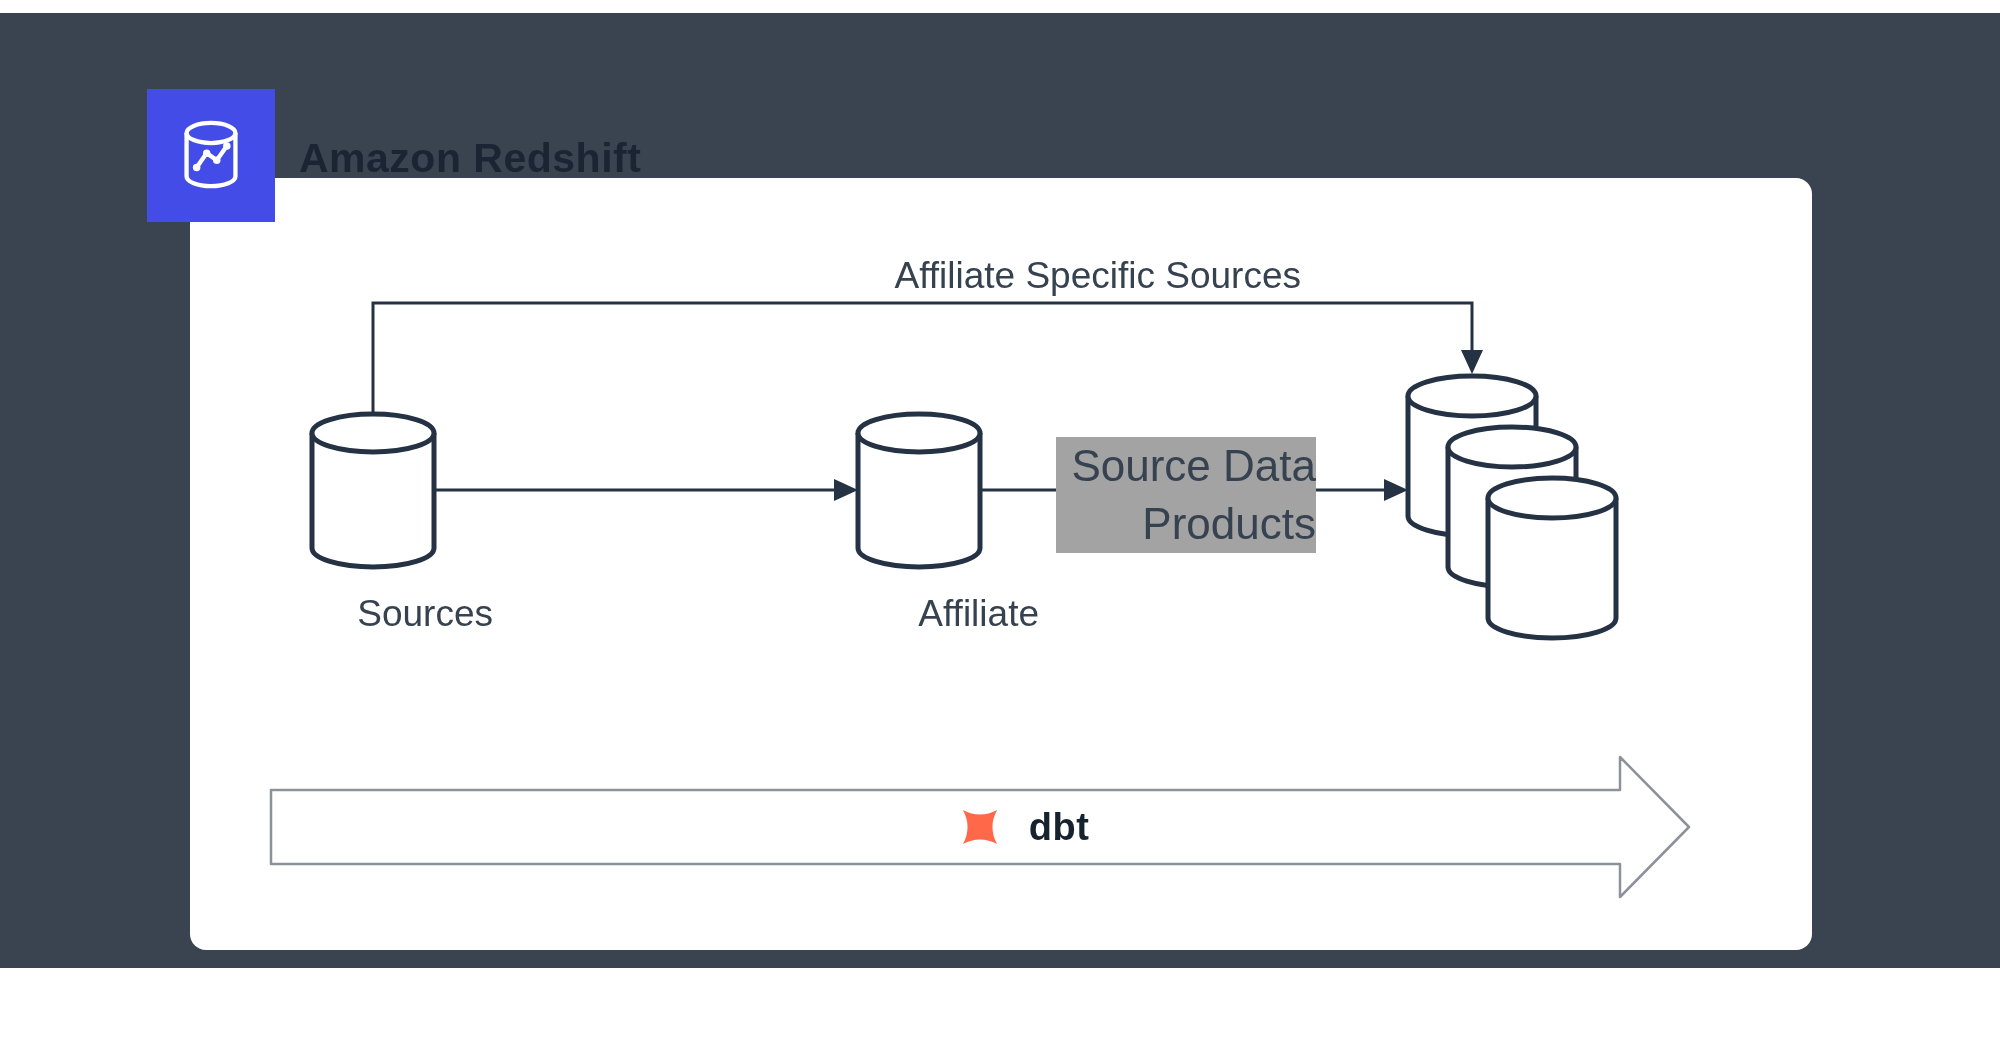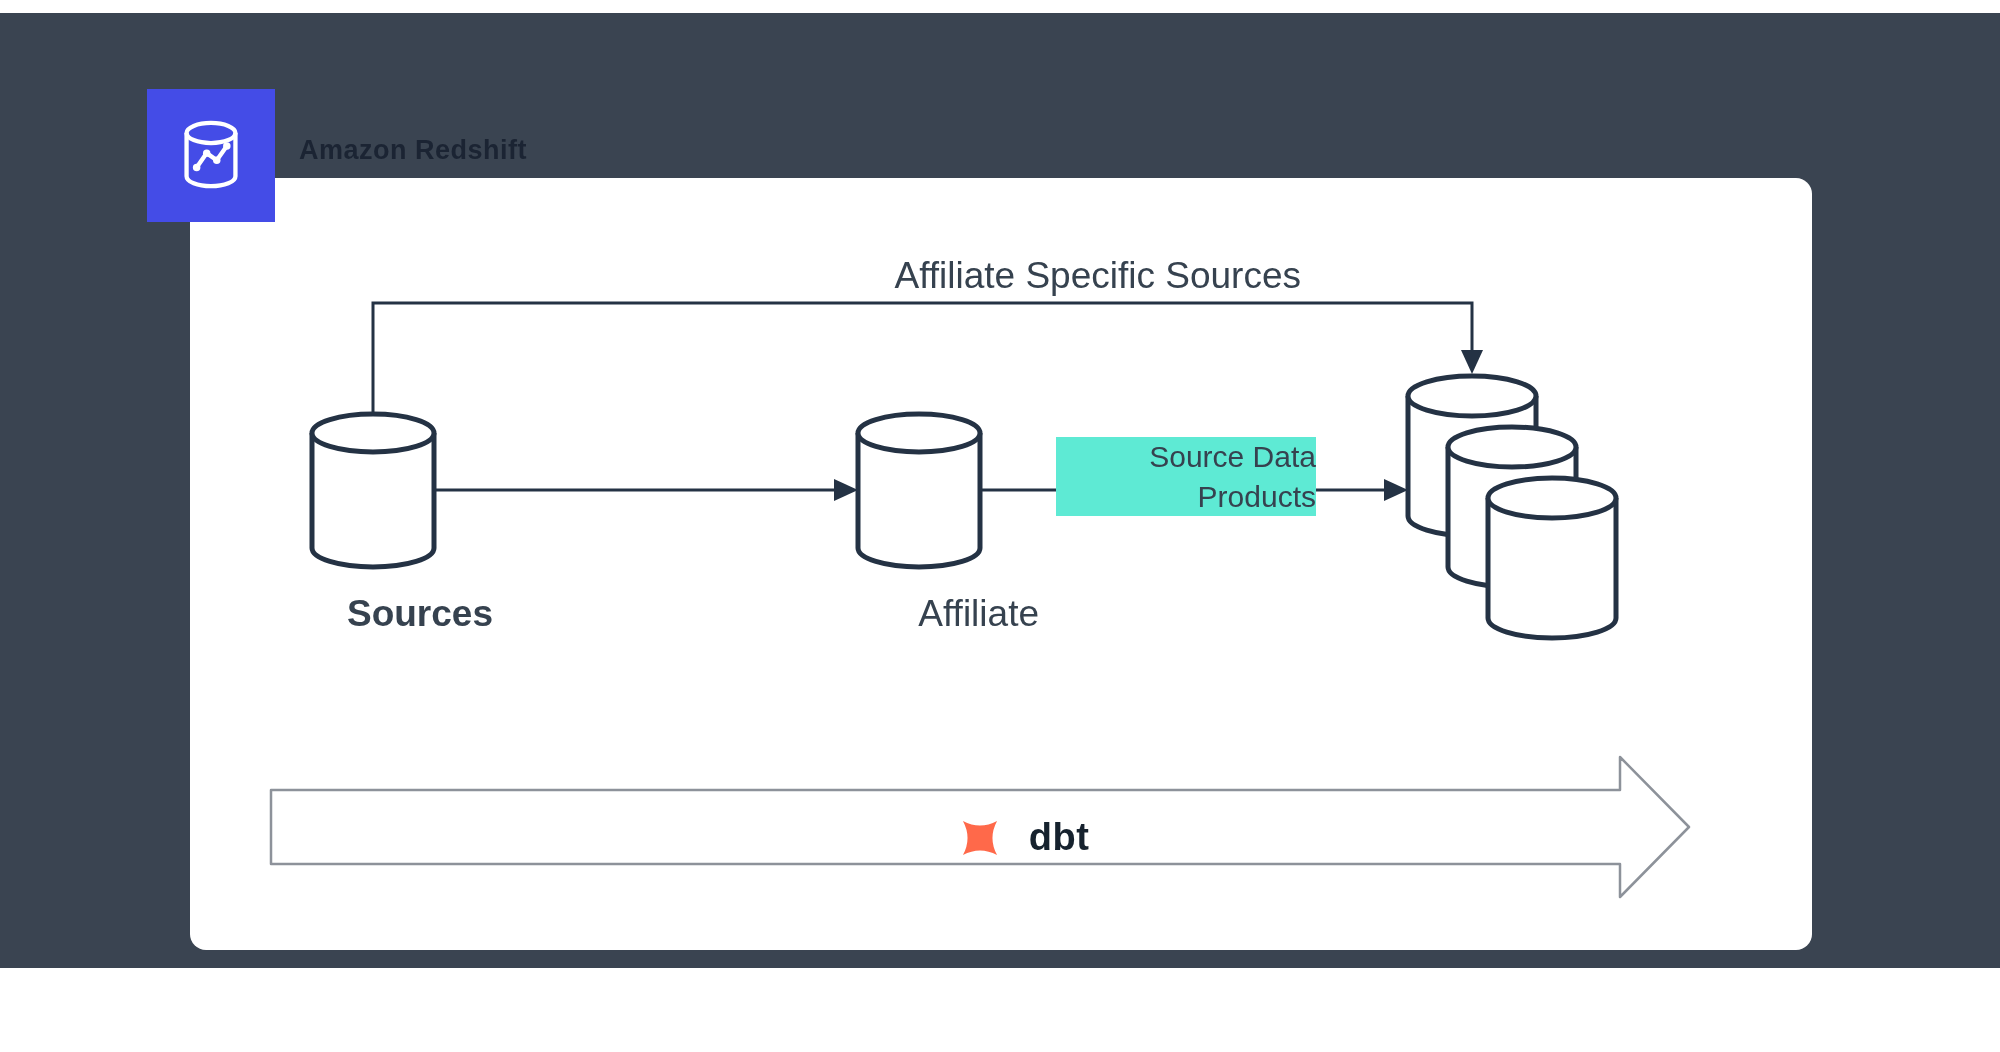--- a/index.html
+++ b/index.html
@@ -15,43 +15,43 @@
     position:absolute;left:190px;top:178px;width:1622px;height:772px;
     background:var(--card,#ffffff);border-radius:16px;
   }
   .redshift-badge{
     position:absolute;left:147px;top:89px;width:128px;height:133px;
     background:var(--redshift-blue,#444ce7);
     display:flex;align-items:center;justify-content:center;
   }
   .redshift-title{
     position:absolute;left:299px;top:135px;
-    font-size:27px;font-weight:bold;color:var(--title-text,#1b2433);
+    font-size:41px;font-weight:bold;color:var(--title-text,#1b2433);
     letter-spacing:0.5px;white-space:nowrap;
   }
   .shapes{position:absolute;left:0;top:0;pointer-events:none;}
   .cyl{fill:#ffffff;stroke:var(--diagram-stroke,#243244);stroke-width:5;}
   .edge{fill:none;stroke:var(--diagram-stroke,#243244);stroke-width:3;}
   .ah{fill:var(--diagram-stroke,#243244);stroke:none;}
   .banner{
     fill:#ffffff;stroke:var(--arrow-outline,#8d929a);
     stroke-width:2.5;stroke-linejoin:round;stroke-linecap:round;
   }
   .lbl{
     position:absolute;text-align:right;
     color:var(--text,#36424f);font-size:36px;line-height:1.32;
   }
   .lbl-route{left:701px;top:252px;width:600px;font-size:37px;}
-  .lbl-sources{left:253px;top:590px;width:240px;font-size:37px;font-weight:bold;}
+  .lbl-sources{left:253px;top:590px;width:240px;font-size:37px;}
   .lbl-integrated{left:799px;top:590px;width:240px;font-size:37px;}
-  .lbl-sdp{left:1056px;top:437px;width:260px;font-size:30px;background:#5eead4;}
+  .lbl-sdp{left:1056px;top:437px;width:260px;font-size:44px;background:#a3a3a3;}
   .lbl-affdb{left:1312px;top:660px;width:450px;font-size:35px;}
   .dbt-block{
     position:absolute;left:924px;top:795px;width:200px;height:64px;
-    display:flex;align-items:flex-end;justify-content:center;gap:28px;
+    display:flex;align-items:center;justify-content:center;gap:28px;
   }
   .dbt-text{
     font-size:38px;font-weight:bold;color:#16222e;letter-spacing:0.5px;
   }
   .dbt-star{fill:var(--dbt-orange,#ff694a);}
   .rs-glyph{stroke:#ffffff;fill:none;stroke-width:3;}
   .rs-dot{fill:#ffffff;stroke:none;}
 </style>
 </head>
 <body>

